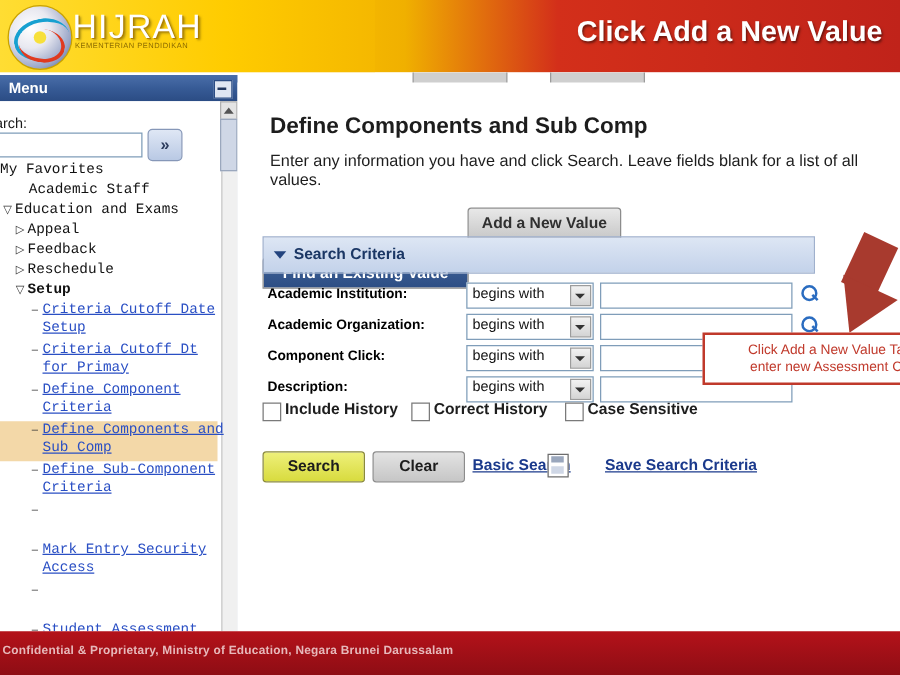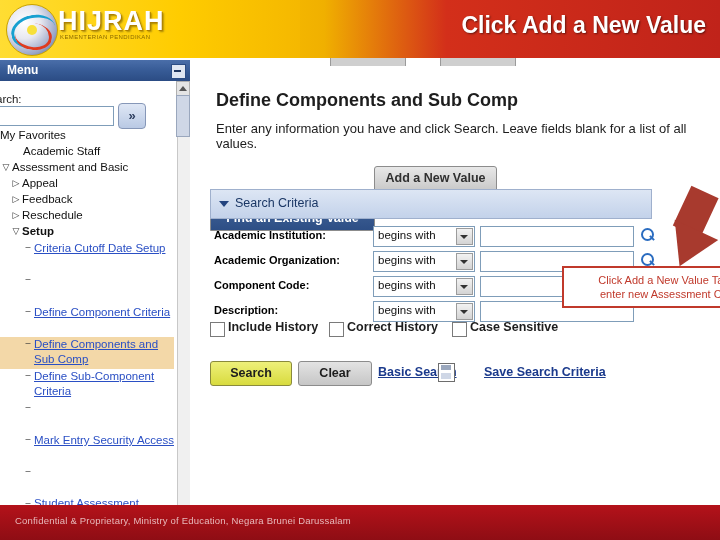--- a/index.html
+++ b/index.html
@@ -12,30 +12,30 @@
   .hdr-left{position:absolute;left:0;top:0;width:300px;height:58px;
     background:linear-gradient(to right,#ffdd33 0%,#ffcc00 60%,#f5b800 100%);}
   .logo-circle{position:absolute;left:6px;top:4px;width:50px;height:50px;border-radius:50%;
     background:radial-gradient(circle at 35% 35%,#ffffff 0%,#e8e8f0 35%,#9aa6c8 70%,#3b4a7a 100%);
     border:1px solid #c9a200;overflow:hidden;}
   .logo-circle .arc1{position:absolute;left:4px;top:10px;width:42px;height:30px;border-radius:50%;
     border-top:3px solid #17a0d0;border-left:3px solid #17a0d0;transform:rotate(-12deg);}
   .logo-circle .arc2{position:absolute;left:8px;top:18px;width:34px;height:24px;border-radius:50%;
     border-bottom:3px solid #e03a1f;border-right:3px solid #e03a1f;transform:rotate(8deg);}
   .logo-circle .dot{position:absolute;left:20px;top:20px;width:10px;height:10px;border-radius:50%;background:#f7e03a;}
-  .logo-word{position:absolute;left:58px;top:6px;font-size:27px;font-weight:bold;color:#ffffff;
+  .logo-word{position:absolute;left:58px;top:6px;font-size:27px;font-weight:normal;color:#ffffff;
     letter-spacing:1px;text-shadow:1px 1px 0 #b08000,2px 2px 2px rgba(0,0,0,.35);font-family:"Liberation Sans",sans-serif;}
   .logo-sub{position:absolute;left:60px;top:34px;font-size:6px;color:#8a6a00;letter-spacing:.4px;}
   .hdr-title{position:absolute;right:14px;top:12px;font-size:23px;font-weight:bold;color:#ffffff;
     text-shadow:1px 1px 2px rgba(0,0,0,.5);}
 
   
   .slide-footer{position:absolute;left:0;bottom:0;width:720px;height:35px;
     background:linear-gradient(to bottom,#b4121a 0%,#8e0d14 100%);}
-  .footer-text{position:absolute;left:15px;top:10px;font-size:9.5px;color:#e7b9bb;font-weight:normal;letter-spacing:.2px;}
+  .footer-text{position:absolute;left:2px;top:10px;font-size:9.5px;color:#e7b9bb;font-weight:bold;letter-spacing:.2px;}
 
   
   .shot{position:absolute;left:0;top:58px;width:720px;height:447px;background:#ffffff;overflow:hidden;}
 
   
   .ps-topstrip{position:absolute;left:190px;top:0;width:530px;height:10px;background:#ffffff;}
   .ps-tabfrag{position:absolute;top:-8px;width:74px;height:16px;background:#cfcfcf;border:1px solid #9a9a9a;border-radius:3px 3px 0 0;}
 
   
   .menu{position:absolute;left:0;top:0;width:190px;height:447px;background:#ffffff;}
@@ -54,39 +54,39 @@
     font-size:13px;text-align:center;line-height:24px;font-weight:bold;}
 
   .scroll-strip{position:absolute;right:0;top:0;width:12px;height:424px;background:#f0f0f0;border-left:1px solid #c8c8c8;}
   .scroll-up{position:absolute;right:0;top:0;width:12px;height:13px;background:#e4e4e4;border:1px solid #b0b0b0;}
   .scroll-up:after{content:"";position:absolute;left:2px;top:4px;border-left:4px solid transparent;border-right:4px solid transparent;border-bottom:5px solid #555;}
   .scroll-thumb{position:absolute;right:0;top:14px;width:12px;height:40px;background:#cfd7e6;border:1px solid #9aa7bd;}
 
   .tree{position:absolute;left:-8px;top:48px;width:196px;}
   .tnode{position:relative;height:16px;font-size:11.5px;color:#111;white-space:nowrap;}
   .tnode .tw{position:absolute;left:0;top:1px;width:12px;text-align:center;font-size:9px;color:#333;}
-  .tnode .tl{position:absolute;}
+  .tnode .tl{position:absolute;font-family:Liberation Mono, monospace;}
   .leaf{color:#2a4fc4;text-decoration:underline;}
   .sel{background:#f3d8a8;}
 
   
   .main{position:absolute;left:190px;top:8px;width:530px;height:439px;background:#ffffff;}
   .pg-title{position:absolute;left:26px;top:24px;font-size:18px;font-weight:bold;color:#1d1d1d;}
   .pg-instr{position:absolute;left:26px;top:55px;font-size:13px;color:#1d1d1d;}
 
   .tabs{position:absolute;left:20px;top:100px;width:300px;height:24px;}
   .tab{position:absolute;top:0;height:23px;line-height:23px;font-size:12.5px;font-weight:bold;text-align:center;
     border:1px solid #8c8c8c;border-radius:3px 3px 0 0;}
   .tab-active{left:0;width:163px;background:linear-gradient(to bottom,#3f6196,#2d4e85);color:#ffffff;margin-top:40px;}
   .tab-inactive{left:164px;width:121px;background:linear-gradient(to bottom,#e8e8e8,#c9c9c9);color:#303030;}
 
   .panel{position:absolute;left:20px;top:123px;width:440px;height:28px;
     background:linear-gradient(to bottom,#dde6f4,#c3d2ea);border:1px solid #9fb0cd;}
   .panel-arrow{position:absolute;left:8px;top:11px;border-left:5px solid transparent;border-right:5px solid transparent;border-top:6px solid #23447f;}
-  .panel-title{position:absolute;left:24px;top:6px;font-size:12.5px;font-weight:normal;color:#1b3765;}
+  .panel-title{position:absolute;left:24px;top:6px;font-size:12.5px;font-weight:bold;color:#1b3765;}
 
   .form{position:absolute;left:20px;top:160px;width:450px;}
   .frow{position:relative;height:22px;margin-bottom:3px;}
   .flabel{position:absolute;left:4px;top:3px;font-size:11px;font-weight:bold;color:#000000;text-align:right;}
   .fselect{position:absolute;left:163px;top:0;width:100px;height:19px;border:1px solid #7f9db9;background:#ffffff;
     font-size:11.5px;color:#111;}
   .fselect span{position:absolute;left:4px;top:2px;}
   .fselect .caret{position:absolute;right:1px;top:1px;width:15px;height:15px;background:linear-gradient(to bottom,#f2f2f2,#d4d4d4);border:1px solid #9c9c9c;}
   .fselect .caret:after{content:"";position:absolute;left:3px;top:6px;border-left:4px solid transparent;border-right:4px solid transparent;border-top:4px solid #333;}
   .finput{position:absolute;left:270px;top:0;width:152px;height:19px;border:1px solid #7f9db9;background:#ffffff;}
@@ -158,21 +158,21 @@
 
         <div class="tree">
           <div class="tnode">
             <span class="tl" style="left:8px;">My Favorites</span>
           </div>
           <div class="tnode">
             <span class="tl" style="left:8px;padding-left:23px;">Academic Staff</span>
           </div>
           <div class="tnode">
             <span class="tw" style="left:8px;">▽</span>
-            <span class="tl" style="left:20px;">Assessment and Basic</span>
+            <span class="tl" style="left:20px;">Education and Exams</span>
           </div>
           <div class="tnode">
             <span class="tw" style="left:18px;">▷</span>
             <span class="tl" style="left:30px;">Appeal</span>
           </div>
           <div class="tnode">
             <span class="tw" style="left:18px;">▷</span>
             <span class="tl" style="left:30px;">Feedback</span>
           </div>
           <div class="tnode">
@@ -183,20 +183,21 @@
             <span class="tw" style="left:18px;">▽</span>
             <span class="tl" style="left:30px;font-weight:bold;">Setup</span>
           </div>
 
           <div class="tnode" style="height:32px;">
             <span class="tw" style="left:30px;">–</span>
             <span class="tl leaf" style="left:42px;top:0;width:145px;white-space:normal;line-height:14.5px;">Criteria Cutoff Date Setup</span>
           </div>
           <div class="tnode" style="height:32px;">
             <span class="tw" style="left:30px;">–</span>
+            <span class="tl leaf" style="left:42px;top:0;width:145px;white-space:normal;line-height:14.5px;">Criteria Cutoff Dt for Primay</span>
           </div>
           <div class="tnode" style="height:32px;">
             <span class="tw" style="left:30px;">–</span>
             <span class="tl leaf" style="left:42px;top:0;width:145px;white-space:normal;line-height:14.5px;">Define Component Criteria</span>
           </div>
           <div class="tnode sel" style="height:32px;width:182px;">
             <span class="tw" style="left:30px;">–</span>
             <span class="tl leaf" style="left:42px;top:0;width:145px;white-space:normal;line-height:14.5px;">Define Components and Sub Comp</span>
           </div>
           <div class="tnode" style="height:32px;">
@@ -254,21 +255,21 @@
             <span>begins with</span>
             <div class="caret"></div>
           </div>
           <div class="finput"></div>
           <div class="lookup">
               <div class="lens"></div>
               <div class="hdl"></div>
             </div>
         </div>
         <div class="frow">
-          <div class="flabel">Component Code:</div>
+          <div class="flabel">Component Click:</div>
           <div class="fselect">
             <span>begins with</span>
             <div class="caret"></div>
           </div>
           <div class="finput"></div>
         </div>
         <div class="frow">
           <div class="flabel">Description:</div>
           <div class="fselect">
             <span>begins with</span>

